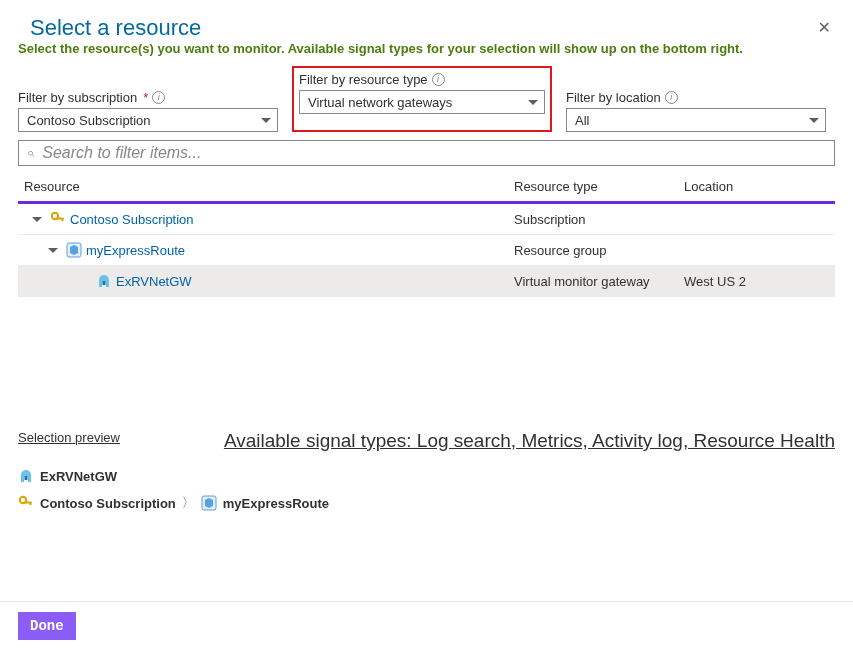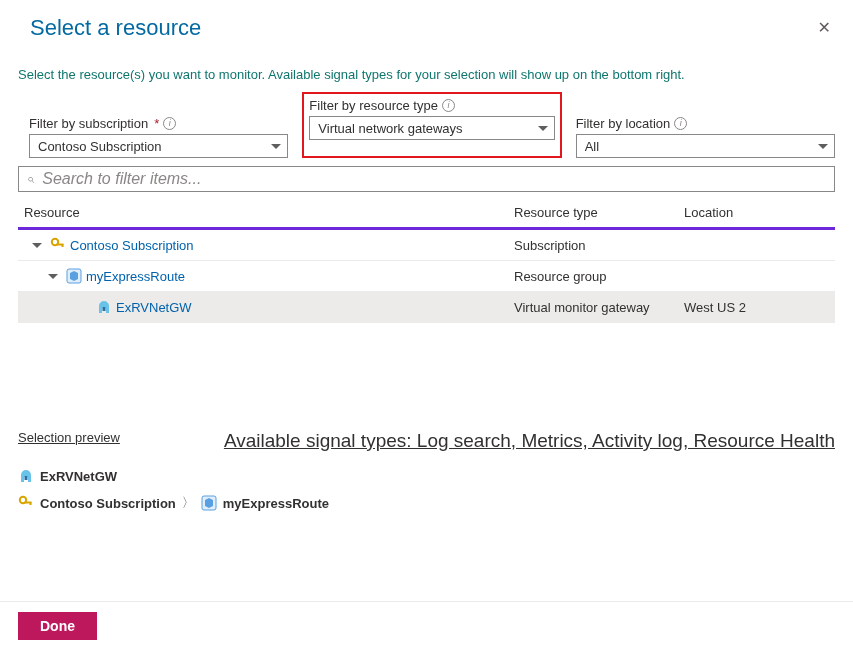--- a/index.html
+++ b/index.html
@@ -9,24 +9,24 @@
     font-size: 13px;
     color: #323130;
     background: #ffffff;
     width: 853px; height: 656px;
     position: relative;
   }
   .panel { padding: 14px 18px 0 18px; }
   .header-row { display:flex; align-items:center; justify-content:space-between; }
   .title { font-size: 22px; font-weight: 400; color: #0369a1; margin-left: 12px; }
   .close-x { font-size: 16px; color: #605e5c; cursor:pointer; padding:4px; }
-  .subtitle { margin-top: 26px; font-size: 13px; color: #0f766e; }
+  .subtitle { font-size: 13px; color: #4d7c0f; font-weight: bold; }
   .filters-row { display:flex; gap:14px; margin-top:14px; align-items:flex-end; }
   .filter-col { display:flex; flex-direction:column; }
-  .filter-col.sub { width: 260px; margin-left: 11px; }
+  .filter-col.sub { width: 260px; }
   .filter-col.type { width: 260px; }
   .filter-col.loc  { width: 260px; }
   .filter-label { display:flex; align-items:center; gap:4px; font-size:13px; color:#323130; margin-bottom:3px; }
   .req { color:#a4262c; margin-left:2px; }
   .info-icon {
     display:inline-flex; align-items:center; justify-content:center;
     width:13px; height:13px; border:1px solid #8a8886; border-radius:50%;
     font-size:9px; color:#8a8886; font-style: italic; line-height:1;
   }
   .select-box {
@@ -85,22 +85,22 @@
   .preview-sub { color:#323130; font-weight:600; }
   .breadcrumb { display:flex; align-items:center; gap:6px; margin-top:10px; }
   .crumb-sep { color:#605e5c; }
 
   .footer {
     position:absolute; left:0; right:0; bottom:0;
     border-top:1px solid #edebe9; padding:10px 18px 16px 18px;
     background:#fff;
   }
   .btn-primary {
-    background:#be185d; color:#fff; border:none; padding:6px 22px;
-    font-size:14px; font-weight:600; cursor:pointer;
+    background:#8b5cf6; color:#fff; border:none; padding:6px 12px;
+    font-size:14px; font-weight:600; cursor:pointer;font-family:Liberation Mono, monospace;
   }
 </style>
 </head>
 <body>
 
 <div class="panel">
   <div class="header-row">
     <div class="title">Select a resource</div>
     <div class="close-x">✕</div>
   </div>

